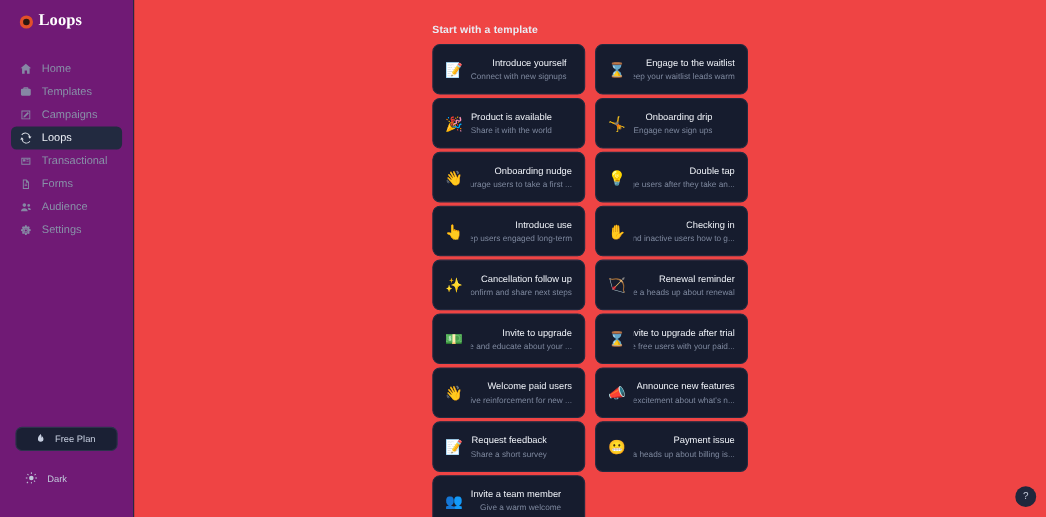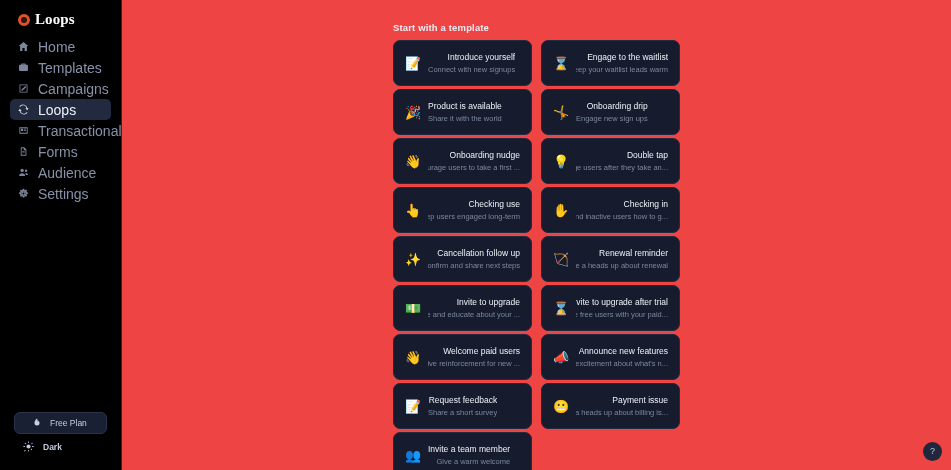--- a/index.html
+++ b/index.html
@@ -17,26 +17,27 @@
     display: flex;
     width: 951px;
     height: 470px;
     position: relative;
   }
 
   
   .sidebar {
     width: 122px;
     height: 470px;
-    background: #000000;
+    background: #701a75;
     border-right: 1px solid #232a40;
     display: flex;
     flex-direction: column;
     flex: 0 0 122px;
     position: relative;
+    gap: 16px;
   }
 
   .brand {
     display: flex;
     align-items: center;
     gap: 5px;
     padding: 9px 0 0 18px;
     height: 30px;
   }
   .brand-mark {
@@ -83,21 +84,21 @@
     height: 11px;
     flex: 0 0 11px;
     display: flex;
     align-items: center;
     justify-content: center;
     color: inherit;
     opacity: .92;
   }
   .nav-item .ico svg { width: 11px; height: 11px; display: block; fill: currentColor; }
   .nav-label {
-    font-size: 14px;
+    font-size: 10px;
     line-height: 10px;
     white-space: nowrap;
   }
 
   .sidebar-bottom {
     margin-top: auto;
     padding-bottom: 18px;
     display: flex;
     flex-direction: column;
     gap: 7px;
@@ -115,24 +116,23 @@
     cursor: pointer;
   }
   .plan-pill .ico { width: 10px; height: 10px; flex: 0 0 10px; color: #c7cfe0; }
   .plan-pill .ico svg { width: 10px; height: 10px; display: block; fill: currentColor; }
   .plan-label { font-size: 8.5px; color: #c7cfe0; }
 
   .theme-row {
     display: flex;
     align-items: flex-end;
     gap: 9px;
-    margin: 0 14px;
+    margin: 12px 14px;
     padding: 0 9px;
     cursor: pointer;
-    font-weight: bold;
   }
   .theme-row .ico { width: 11px; height: 11px; flex: 0 0 11px; color: #c0c8da; }
   .theme-row .ico svg { width: 11px; height: 11px; display: block; fill: currentColor; }
   .theme-label { font-size: 8.5px; color: #c0c8da; }
 
   
   .main {
     flex: 1;
     height: 470px;
     background: #ef4444;
@@ -389,21 +389,21 @@
         <div class="card">
           <div class="card-emoji">💡</div>
           <div class="card-text">
             <div class="card-title">Double tap</div>
             <div class="card-desc">Engage users after they take an...</div>
           </div>
         </div>
         <div class="card">
           <div class="card-emoji">👆</div>
           <div class="card-text">
-            <div class="card-title">Checking use</div>
+            <div class="card-title">Introduce use</div>
             <div class="card-desc">Keep users engaged long-term</div>
           </div>
         </div>
         <div class="card">
           <div class="card-emoji">✋</div>
           <div class="card-text">
             <div class="card-title">Checking in</div>
             <div class="card-desc">Remind inactive users how to g...</div>
           </div>
         </div>

